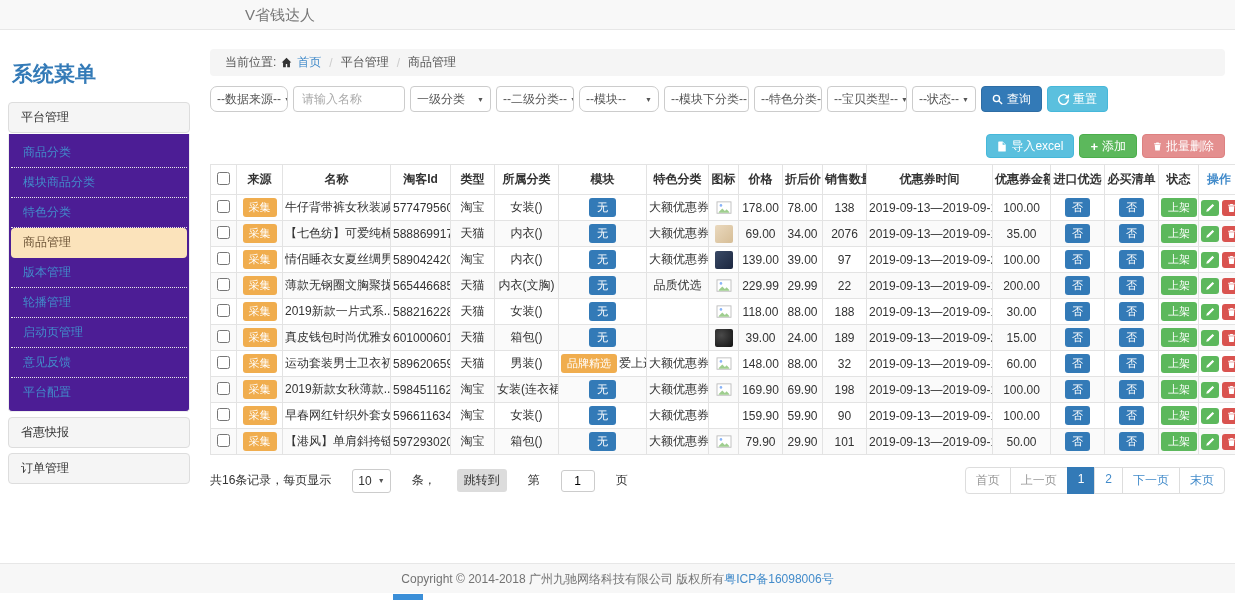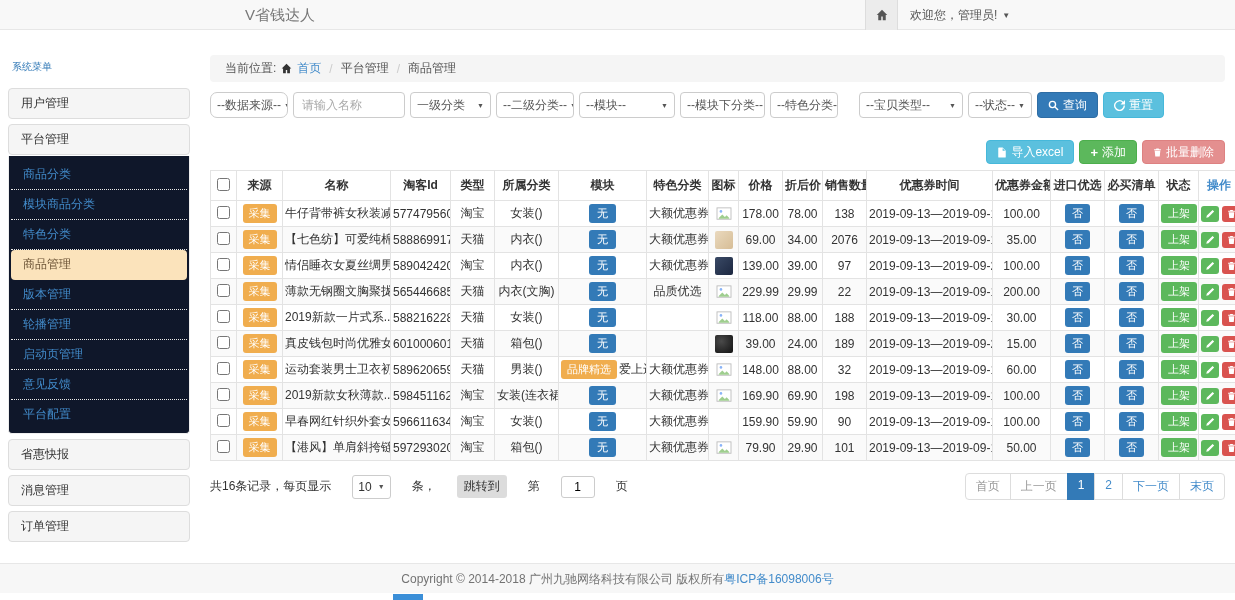--- a/index.html
+++ b/index.html
@@ -9,29 +9,29 @@
   
   .navbar { position:absolute; top:0; left:0; width:1235px; height:30px; background:#f8f8f8; border-bottom:1px solid #e7e7e7; }
   .brand { position:absolute; left:245px; top:0; line-height:30px; font-size:15px; color:#777; }
   .nav-right { position:absolute; left:865px; top:0; height:30px; display:flex; align-items:stretch; }
   .home-box { width:33px; display:flex; align-items:center; justify-content:center; background:#ececec; border-left:1px solid #ddd; border-right:1px solid #ddd; color:#555; cursor:pointer; }
   .welcome { display:flex; align-items:center; padding:0 12px; color:#555; cursor:pointer; }
   .welcome .caret { font-size:8px; margin-left:5px; color:#555; }
 
   
   .sidebar { position:absolute; left:8px; top:50px; width:182px; }
-  .sb-title { color:var(--accent,#337ab7); font-size:10px; font-weight:normal; margin:10px 4px 14px 4px; }
+  .sb-title { color:var(--accent,#337ab7); font-size:21px; font-weight:bold; margin:10px 4px 14px 4px; }
   .spanel { background:#f5f5f5; border:1px solid #ddd; border-radius:4px; padding:6px 12px; margin-bottom:5px; color:#333; cursor:pointer; }
-  .submenu { background:#0f172a; border:1px solid #eee; border-top:none; border-radius:0 0 4px 4px; margin:-4px 0 5px 0; padding:4px 2px; }
+  .submenu { background:#4c1d95; border:1px solid #eee; border-top:none; border-radius:0 0 4px 4px; margin:-4px 0 5px 0; padding:4px 2px; }
   .subitem { display:block; padding:6px 12px; color:var(--link,#428bca); border-bottom:1px dotted #e8e8e8; cursor:pointer; text-decoration:none; }
   .subitem:last-child { border-bottom:none; }
   .subitem.active { background:var(--active-item-bg,#fbe3bb); border-radius:4px; color:#6b5335; border-bottom-color:transparent; }
 
   
-  .main { position:absolute; left:210px; top:55px; width:1015px; }
+  .main { position:absolute; left:210px; top:49px; width:1015px; }
   .breadcrumb { background:#f5f5f5; border-radius:4px; padding:5px 15px; color:#555; margin-bottom:10px; display:flex; align-items:center; gap:5px; }
   .breadcrumb .home-ic { color:#333; display:inline-flex; }
   .breadcrumb a { color:var(--link,#428bca); text-decoration:none; cursor:pointer; }
   .breadcrumb .sep { color:#ccc; padding:0 3px; }
 
   .filters { display:flex; align-items:center; gap:5px; margin-bottom:22px; }
   #filter-slot { display:contents; }
   .fselect { height:26px; border:1px solid #ccc; border-radius:4px; background:#fff; display:flex; align-items:center; justify-content:space-between; padding:0 6px; color:#555; cursor:pointer; overflow:hidden; white-space:nowrap; }
   .fselect .caret { font-size:7px; color:#555; margin-left:3px; }
   .name-input { width:112px; height:26px; border:1px solid #ccc; border-radius:4px; padding:0 8px; font-size:12px; color:#333; font-family:inherit; }
@@ -88,51 +88,38 @@
   
   .footer { position:absolute; left:0; top:563px; width:1235px; height:30px; background:#f7f7f7; border-top:1px solid #e7e7e7; text-align:center; line-height:30px; color:#737373; }
   .footer a { color:var(--link,#428bca); text-decoration:none; cursor:pointer; }
   .blue-bar { position:absolute; left:393px; top:594px; width:30px; height:6px; background:#3b8fd8; }
 </style>
 </head>
 <body>
 
 <div class="navbar">
   <div class="brand">V省钱达人</div>
-  <div class="nav-right">
-    <div class="home-box">
-      <svg viewBox="0 0 16 16" width="12" height="12">
-          <path d="M8 1L1 8h2v7h4v-5h2v5h4V8h2L8 1z" fill="currentColor"></path>
-        </svg>
-    </div>
-    <div class="welcome">
-      <span>欢迎您，管理员!</span>
-      <span class="caret">▼</span>
-    </div>
-  </div>
 </div>
 
 <div class="sidebar">
   <div class="sb-title">系统菜单</div>
   <div id="sidebar-panels">
-      <div class="spanel">用户管理</div>
       <div class="spanel">平台管理</div>
       <div class="submenu">
         <a class="subitem">商品分类</a>
         <a class="subitem">模块商品分类</a>
         <a class="subitem">特色分类</a>
         <a class="subitem active">商品管理</a>
         <a class="subitem">版本管理</a>
         <a class="subitem">轮播管理</a>
         <a class="subitem">启动页管理</a>
         <a class="subitem">意见反馈</a>
         <a class="subitem">平台配置</a>
       </div>
       <div class="spanel">省惠快报</div>
-      <div class="spanel">消息管理</div>
       <div class="spanel">订单管理</div>
     </div>
 </div>
 
 <div class="main">
   <div class="breadcrumb">
     <span>当前位置:</span>
     <span class="home-ic">
         <svg viewBox="0 0 16 16" width="11" height="11">
           <path d="M8 1L1 8h2v7h4v-5h2v5h4V8h2L8 1z" fill="currentColor"></path>
@@ -148,30 +135,30 @@
   <div class="filters">
     <div id="filter-slot"><div class="fselect" style="width: 78px; border-radius: 7px;">
     <span class="fsel-label">--数据来源--</span>
     <span class="caret">▼</span>
   </div><input class="name-input" placeholder="请输入名称" style=""><div class="fselect" style="width: 81px;">
     <span class="fsel-label">一级分类</span>
     <span class="caret">▼</span>
   </div><div class="fselect" style="width: 78px;">
     <span class="fsel-label">--二级分类--</span>
     <span class="caret">▼</span>
-  </div><div class="fselect" style="width: 96px;">
+  </div><div class="fselect" style="width: 80px; border-radius: 7px;">
     <span class="fsel-label">--模块--</span>
     <span class="caret">▼</span>
   </div><div class="fselect" style="width: 85px; align-items: center;">
     <span class="fsel-label">--模块下分类--</span>
 
   </div><div class="fselect" style="width: 68px;">
     <span class="fsel-label">--特色分类--</span>
     <span class="caret">▼</span>
-  </div><div class="fselect" style="width: 104px; margin-left: 16px;">
+  </div><div class="fselect" style="width: 80px;">
     <span class="fsel-label">--宝贝类型--</span>
     <span class="caret">▼</span>
   </div><div class="fselect" style="width: 64px;">
     <span class="fsel-label">--状态--</span>
     <span class="caret">▼</span>
   </div></div>
     <button class="btn btn-primary">
       <svg viewBox="0 0 16 16" width="11" height="11">
           <circle cx="6.5" cy="6.5" r="4.5" fill="none" stroke="currentColor" stroke-width="2"></circle>
           <path d="M10.2 10.2l4.5 4.5" stroke="currentColor" stroke-width="2"></path>

